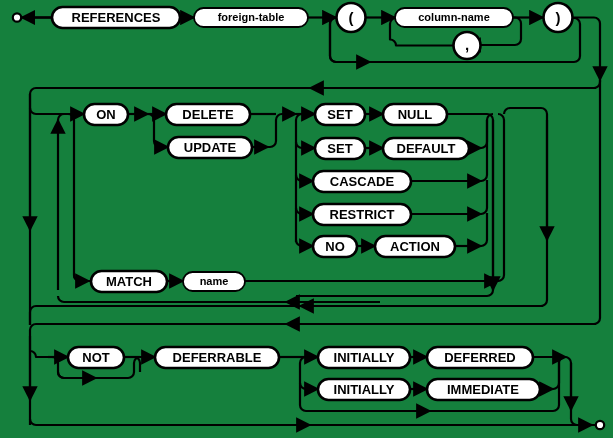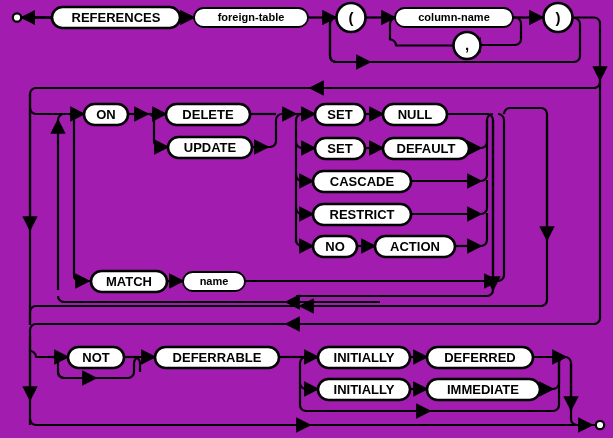--- a/index.html
+++ b/index.html
@@ -1,19 +1,19 @@
 <!DOCTYPE html>
 <html><head>
 <meta charset="utf-8">
 <style>
   html,body{margin:0;padding:0;background:#ffffff;}
   #diagram-root{
     position:relative;
     width:613px;height:438px;
-    background:#a21caf;
+    background:#15803d;
     font-family:"Liberation Sans", sans-serif;
     overflow:hidden;
   }
   svg#rr{display:block;width:613px;height:438px;}
   .rail{fill:none;stroke:#000000;stroke-width:2.2;stroke-linecap:butt;stroke-linejoin:round;}
   .arrow{fill:#000000;stroke:none;}
   .term-fill{fill:#ffffff;stroke:#000000;stroke-width:2.2;}
   .box-kw{fill:#ffffff;stroke:#000000;stroke-width:2.6;}
   .box-var{fill:#ffffff;stroke:#000000;stroke-width:1.8;}
   text{dominant-baseline:middle;text-anchor:middle;}

